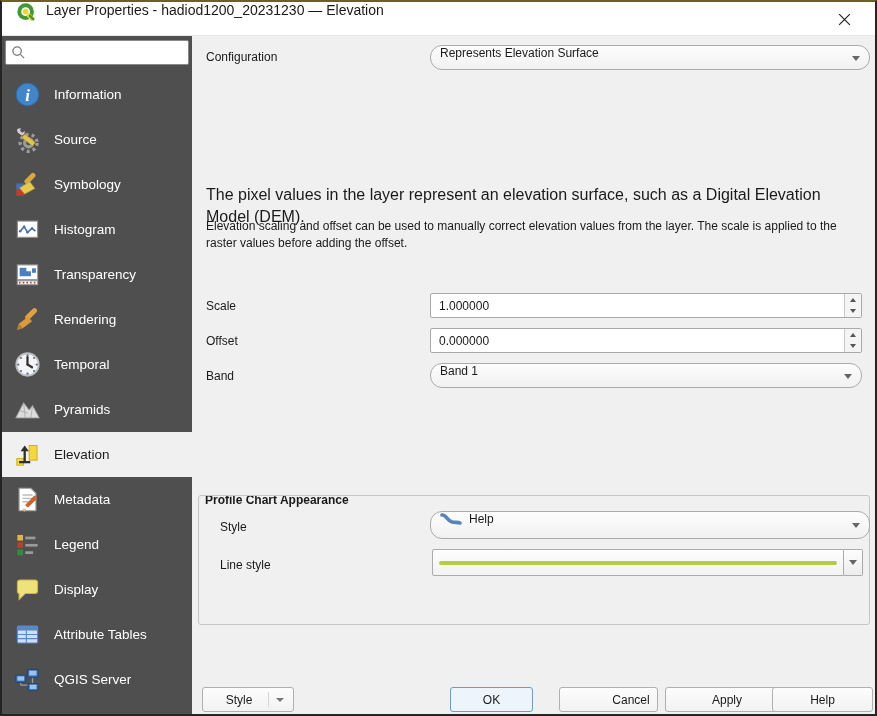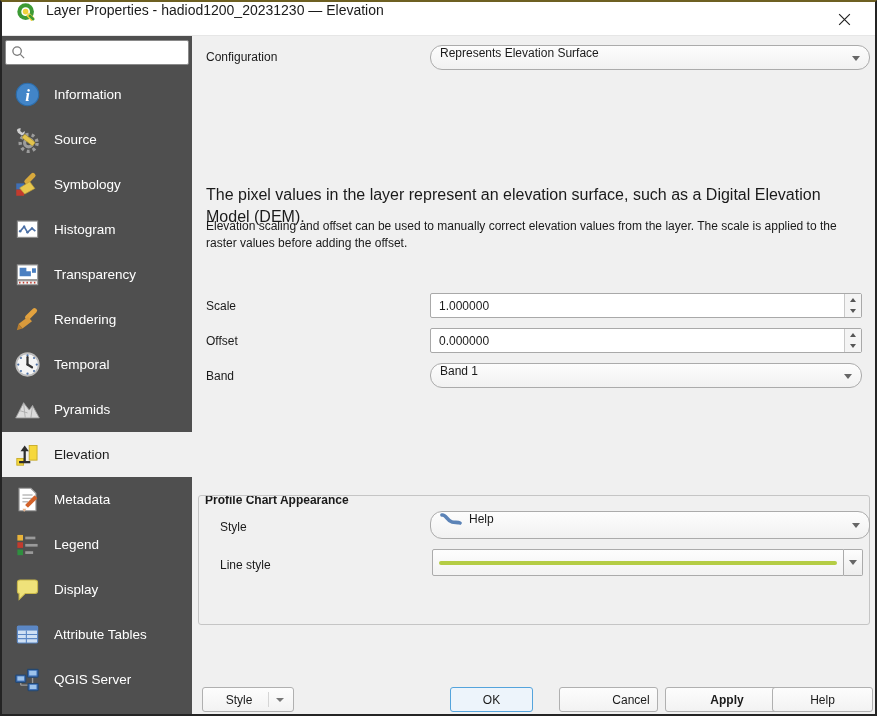--- a/index.html
+++ b/index.html
@@ -391,21 +391,21 @@
       <span style="margin-right:18px;">Style</span>
       <span class="sep"></span>
       <span class="caret"></span>
     </div>
     <div class="btn default" style="left:258px; top:651px; width:83px;">
       <span>OK</span>
     </div>
     <div class="btn" style="left:367px; top:651px; width:99px;padding-left:45px;">
       <span>Cancel</span>
     </div>
-    <div class="btn" style="left:473px; top:651px; width:124px;font-weight:bold;">
+    <div class="btn" style="left:473px; top:651px; width:124px;">
       <span>Apply</span>
     </div>
     <div class="btn" style="left:580px; top:651px; width:101px;">
       <span>Help</span>
     </div>
 
   </div>
 </div>
 
 </body></html>

